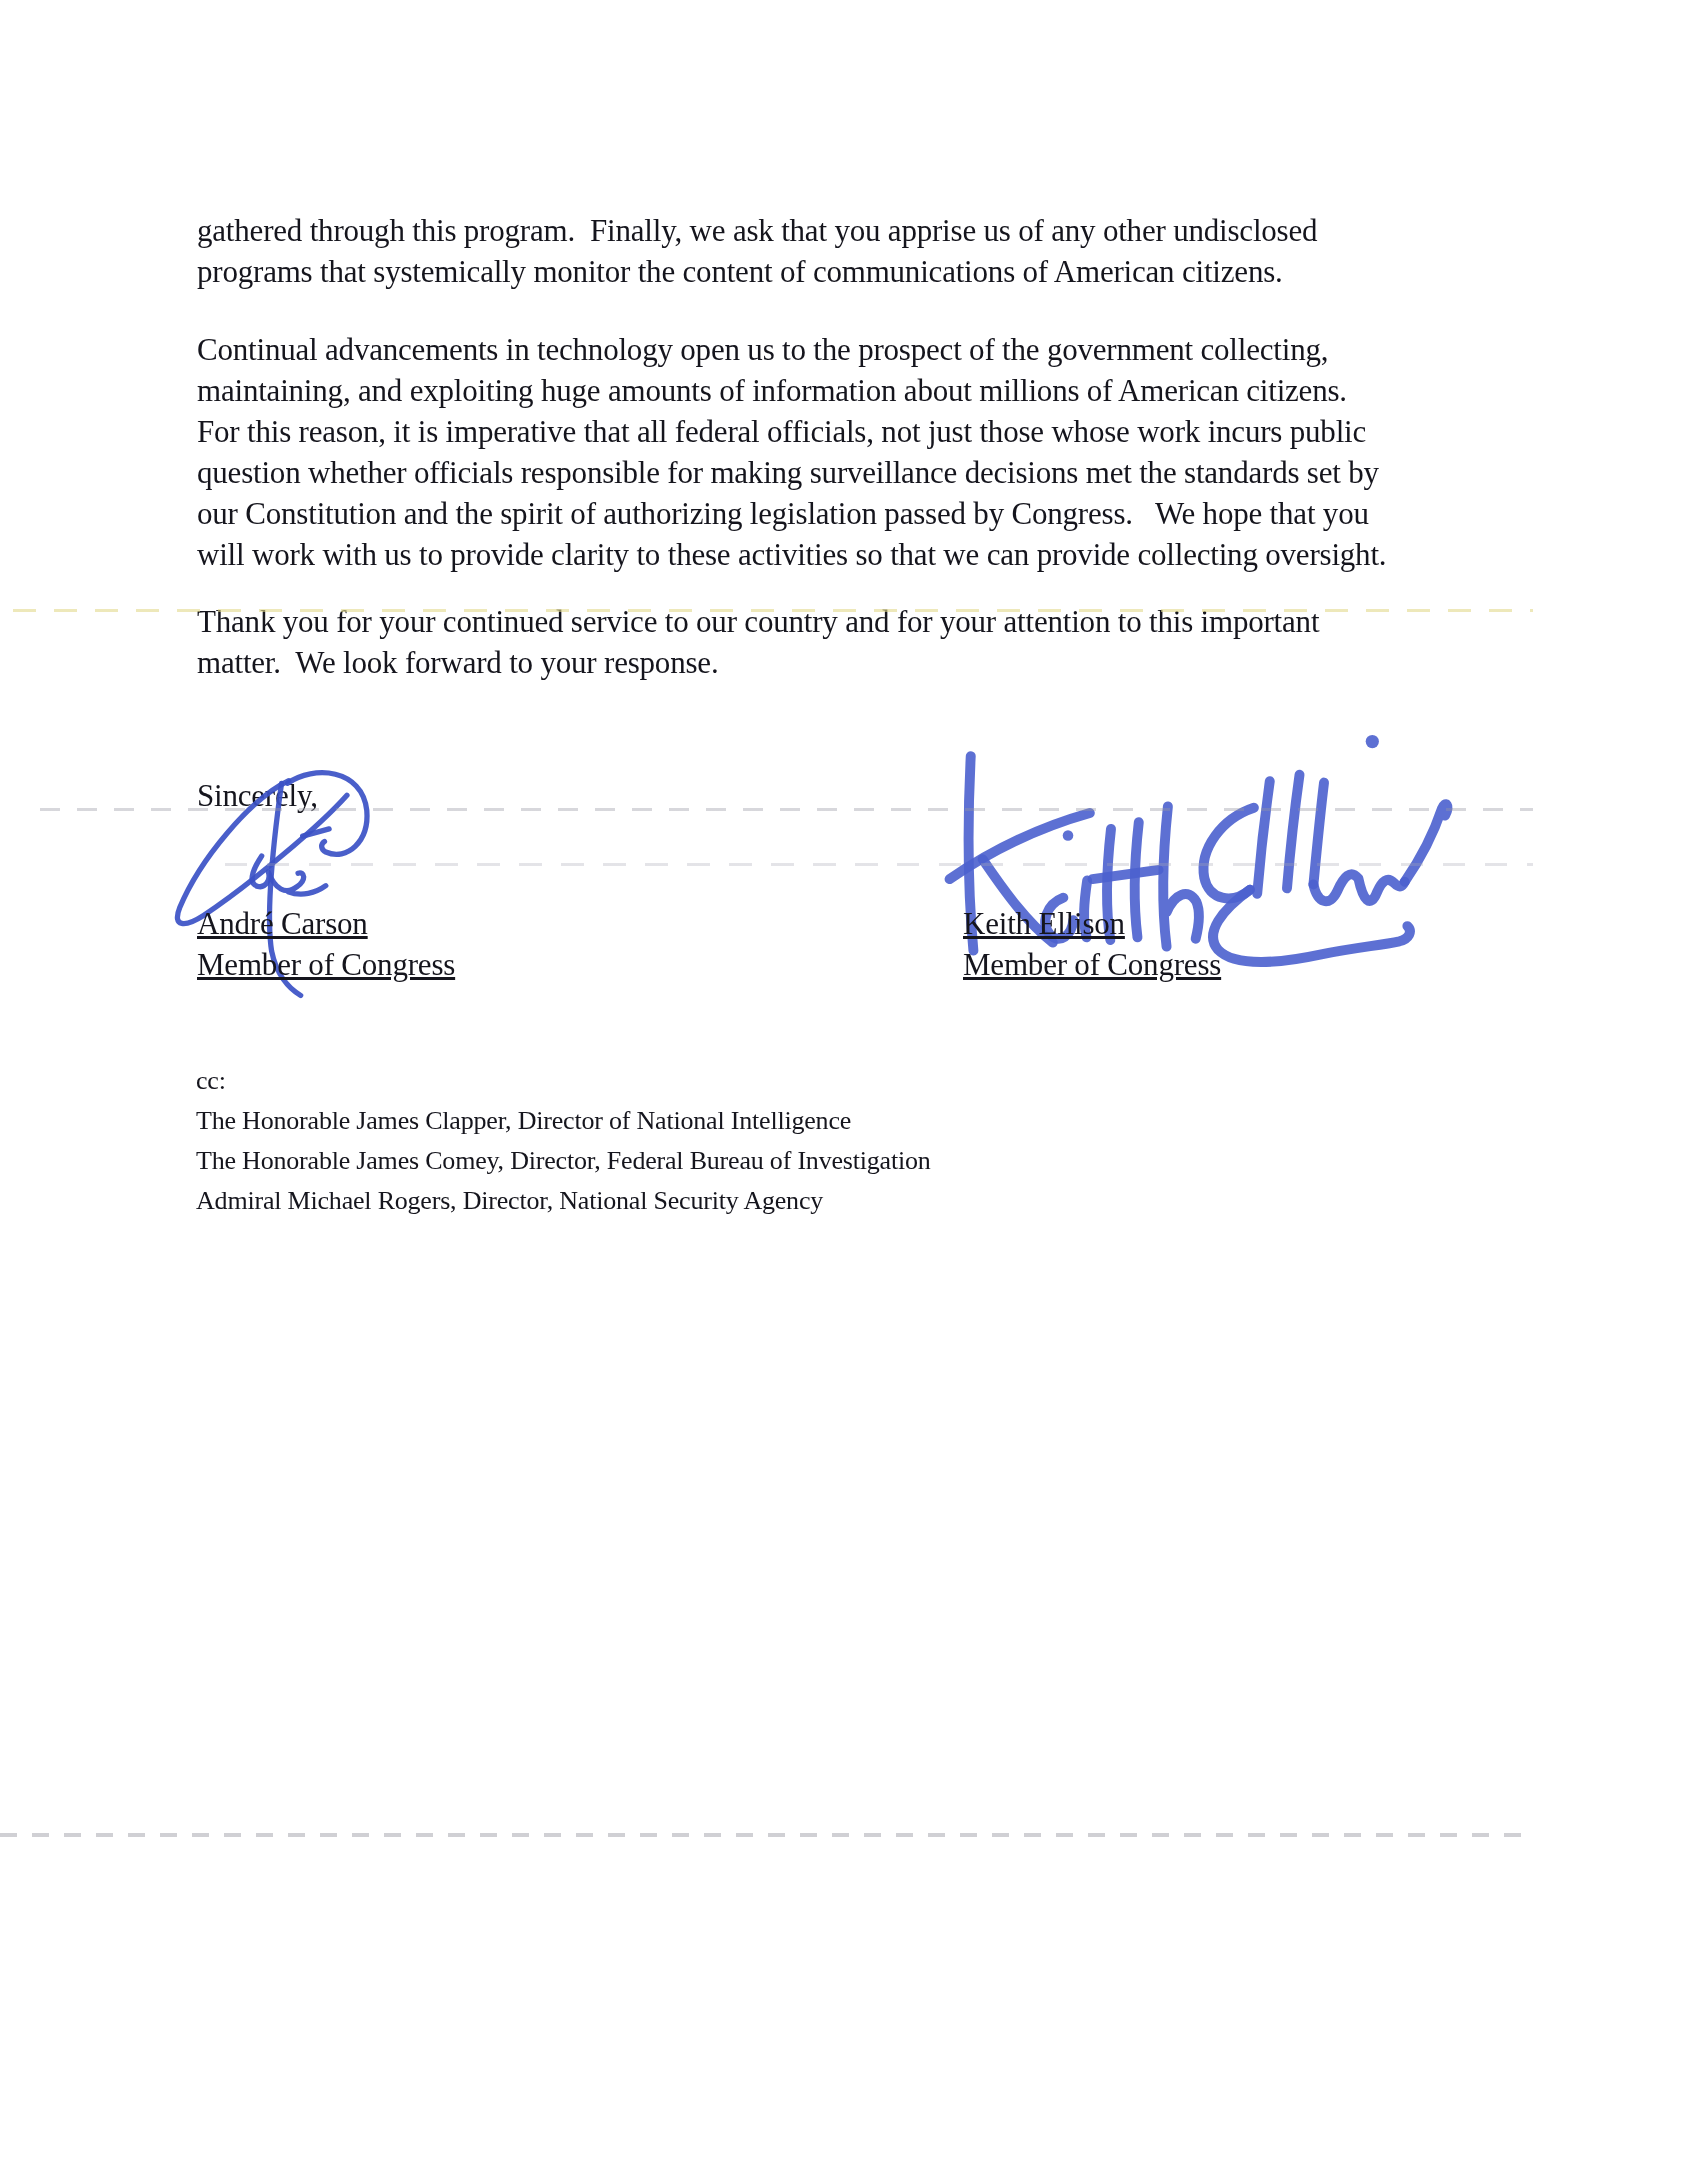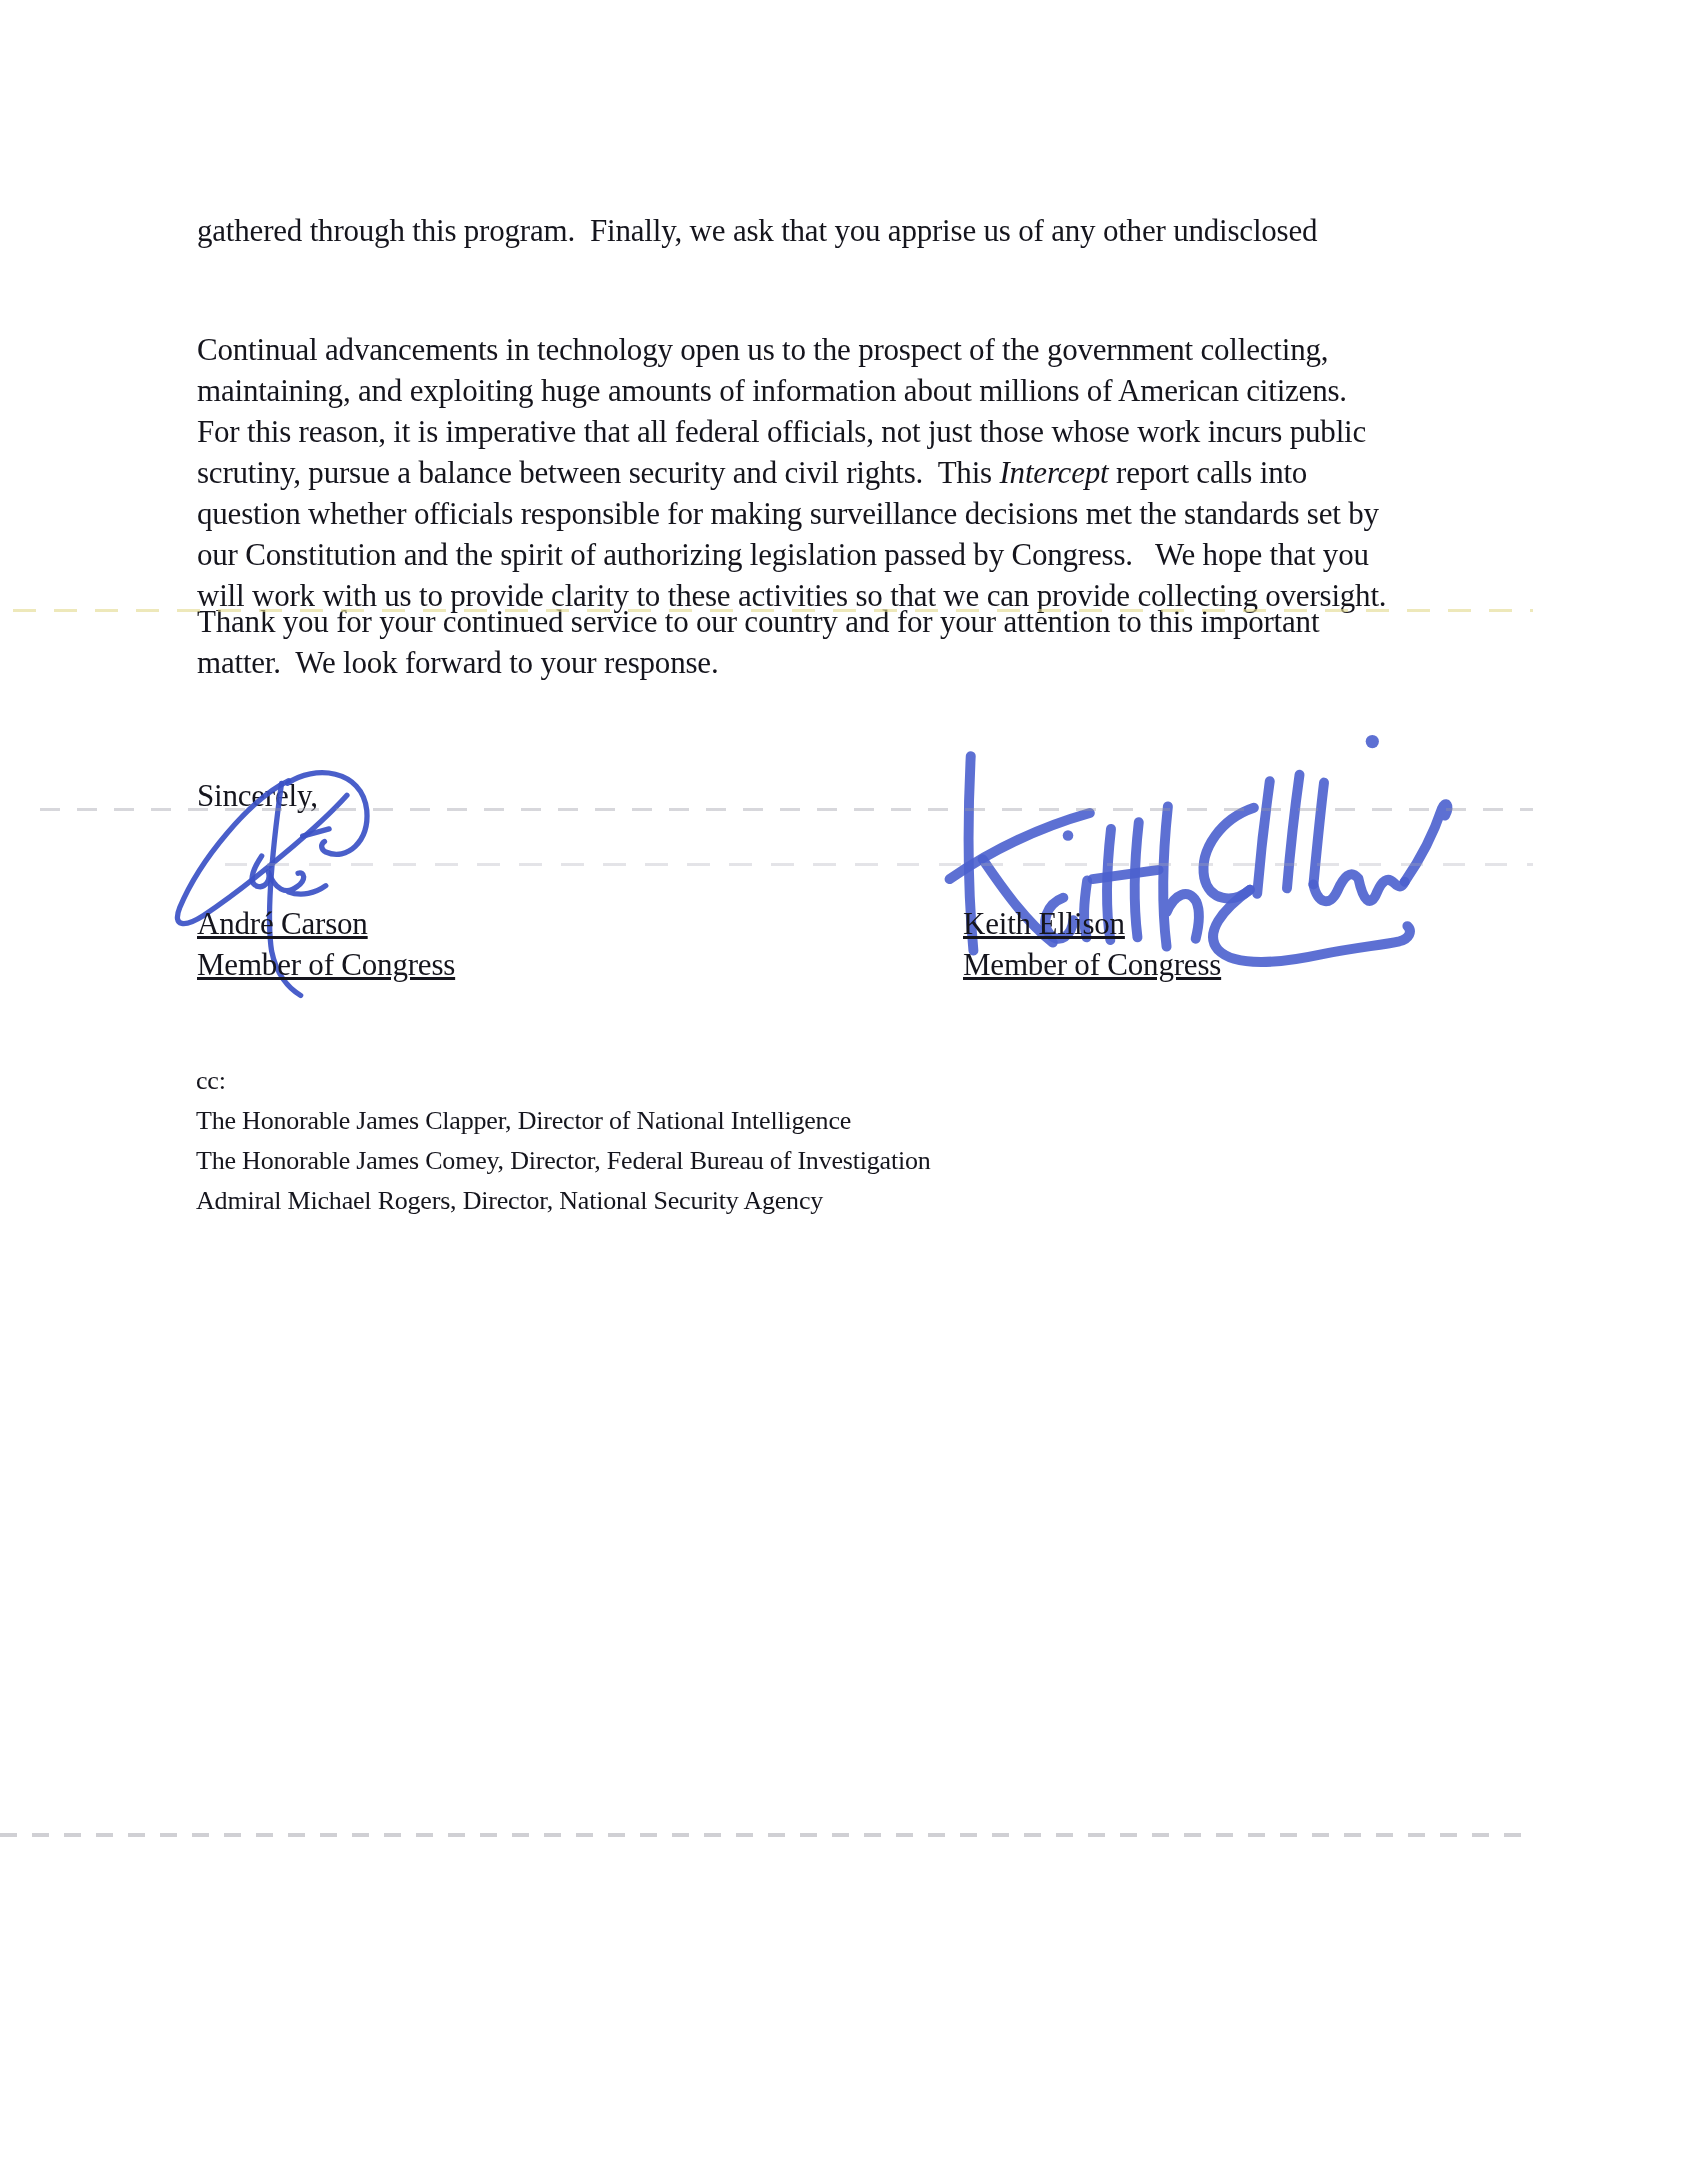--- a/index.html
+++ b/index.html
@@ -58,30 +58,30 @@
   }
 </style>
 </head>
 <body>
 
 <div class="page">
 
   <div class="para p1">
 
   <div class="line">gathered through this program.  Finally, we ask that you apprise us of any other undisclosed</div>
+      <div class="line">programs that systemically monitor the content of communications of American citizens.</div>
     </div>
 
   <div class="para p2">
     <div>
 
     <div class="line">Continual advancements in technology open us to the prospect of the government collecting,</div>
         <div class="line">maintaining, and exploiting huge amounts of information about millions of American citizens.</div>
         <div class="line">For this reason, it is imperative that all federal officials, not just those whose work incurs public</div>
       </div>
-    <div class="line"><span>scrutiny, pursue a balance between security and civil rights.  This </span><span class="it">Intercept</span><span> report calls into</span></div>
     <div>
 
     <div class="line">question whether officials responsible for making surveillance decisions met the standards set by</div>
         <div class="line">our Constitution and the spirit of authorizing legislation passed by Congress.   We hope that you</div>
         <div class="line">will work with us to provide clarity to these activities so that we can provide collecting oversight.</div>
       </div>
   </div>
 
   <div class="para p3">
 

